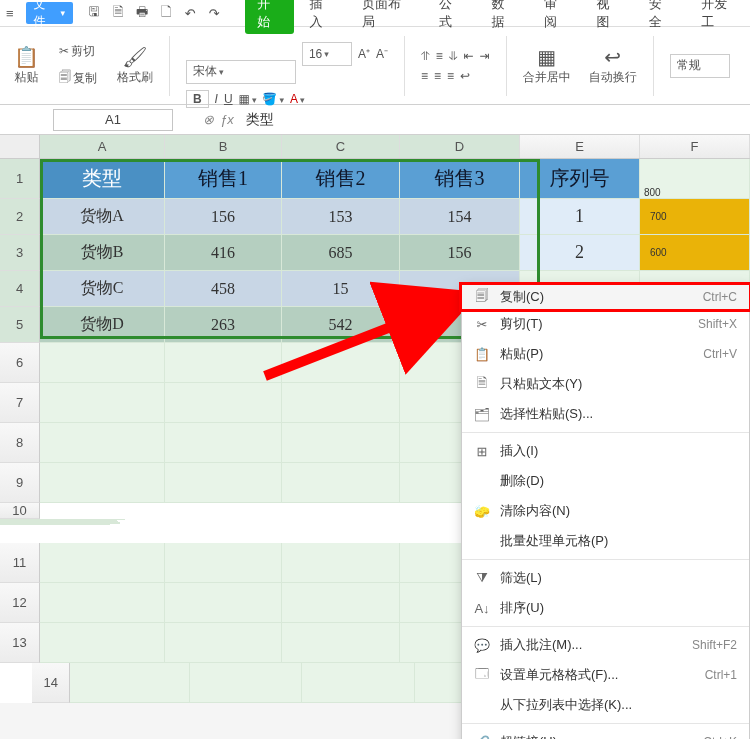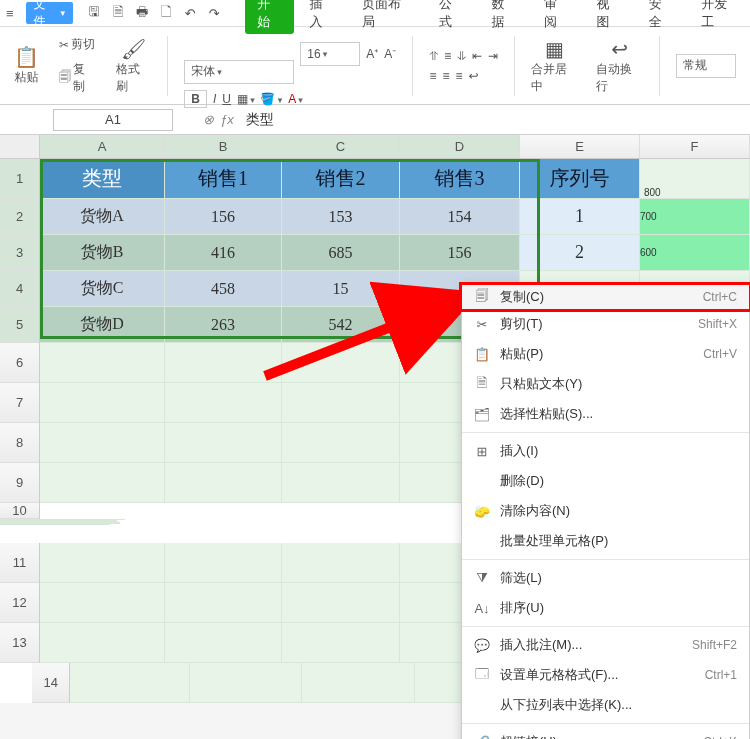--- a/index.html
+++ b/index.html
@@ -43,21 +43,21 @@
   .rowhead { width: 40px; background: linear-gradient(#f8f8f8,#ececec); border-right: 1px solid #ccc; border-bottom: 1px solid #ddd; display: flex; align-items: center; justify-content: center; font-size: 13px; color: #555; }
   .rowhead.sel { background: #d5e6d8; }
   .cell { border-right: 1px solid #d8e8d8; border-bottom: 1px solid #d8e8d8; background: #e8f4e8; display: flex; align-items: center; justify-content: center; font-size: 16px; font-family: "SimSun","宋体",serif; color: #333; }
 
   
   .hdr-blue { background: #4a90c4; color: #fff; font-size: 20px; }
   .hdr-blue2 { background: #5a9fd4; color: #0f172a; font-size: 20px; }
   .data1 { background: #c8d6e5; }
   .data2 { background: #b5cfc0; }
   .seq-cell { background: #e0ecf8; font-size: 18px; }
-  .rcell { background: #86efac; font-size: 10px; color: #333; justify-content: flex-start; padding-left: 0; }
+  .rcell { background: #eab308; font-size: 10px; color: #333; justify-content: flex-start; padding-left: 10px; }
 
   
   .green-border { position: absolute; left: 40px; top: 24px; width: calc(125px*4); height: calc(36px*5); border: 3px solid #2e8b2e; pointer-events: none; }
 
   
   .wA { width: 125px; } .wB { width: 117px; } .wC { width: 118px; } .wD { width: 120px; }
   .wE { width: 120px; } .wF { width: 110px; }
 
   
   .ctx { position: absolute; left: 461px; top: 284px; width: 289px; background: #fff; border: 1px solid #ccc; box-shadow: 2px 4px 12px rgba(0,0,0,0.25); font-size: 13px; color: #333; }
@@ -123,21 +123,21 @@
     <span class="big">🖌</span>
     <span>格式刷</span>
   </div>
   <div class="vsep"></div>
   <div class="grp" style="align-items:flex-start;gap:6px;">
     <div class="grp-row">
       <div class="fake-select" style="width:110px;margin-top:36px;">
           <span>宋体</span>
           <span class="drop-caret">▾</span>
         </div>
-      <div class="fake-select" style="width:60px;">
+      <div class="fake-select" style="width:50px;">
           <span>16</span>
           <span class="drop-caret">▾</span>
         </div>
       <span>A⁺</span>
       <span>A⁻</span>
     </div>
     <div class="grp-row">
       <span style="font-weight:bold;border:1px solid #ccc;padding:1px 6px;">B</span>
       <span style="font-style:italic;">I</span>
       <span style="text-decoration:underline;">U</span>

